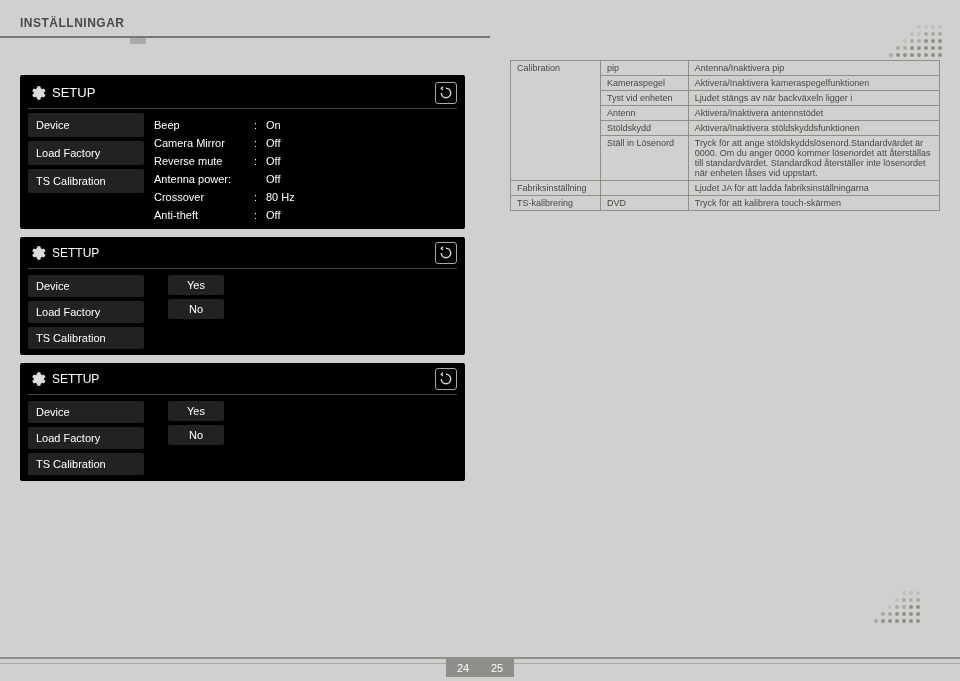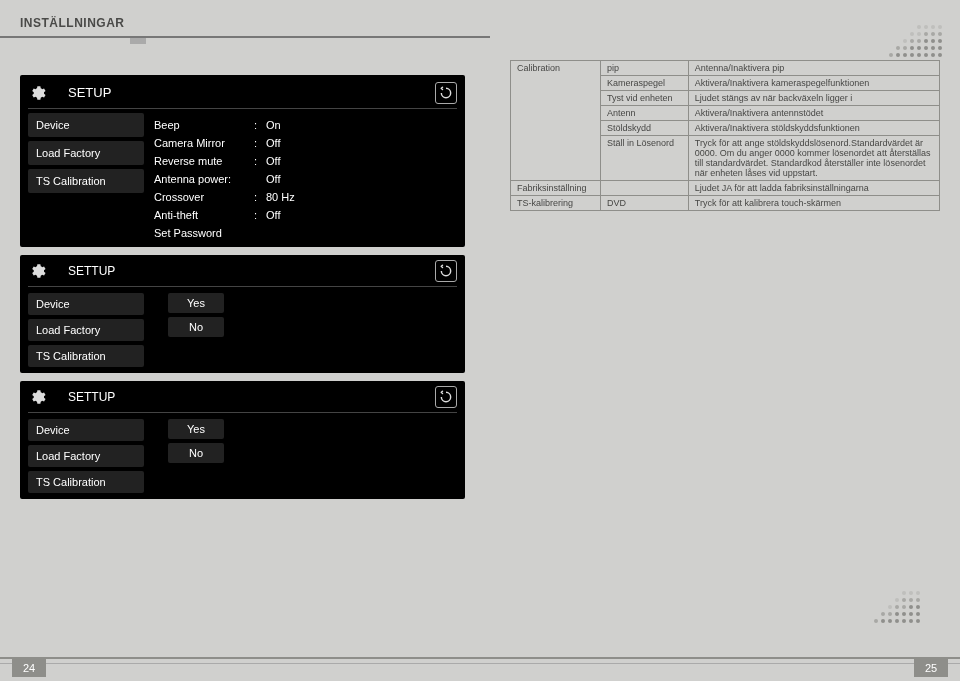--- a/index.html
+++ b/index.html
@@ -57,21 +57,21 @@
     border-radius: 2px;
     padding: 6px 8px 8px 8px;
     margin-bottom: 8px;
     font-size: 11px;
   }
   .setup-header {
     display: flex; align-items: center; justify-content: space-between;
     border-bottom: 1px solid #444; padding-bottom: 4px; margin-bottom: 4px;
     height: 28px;
   }
-  .setup-header-left { display:flex; align-items:center; gap:22px; }
+  .setup-header-left { display:flex; align-items:center; gap:6px; }
   .gear-icon { width: 18px; height:18px; }
   .setup-title { font-size: 13px; }
   .back-icon { width: 22px; height: 22px; border: 1px solid #aaa; border-radius:3px; display:flex;align-items:center;justify-content:center;}
   .back-svg { width:14px; height:14px; }
   .setup-body { display:flex; }
   .setup-sidebar { width: 116px; display:flex; flex-direction:column; gap:4px; }
   .side-item { background:#222; color:#fff; font-size:11px; padding:6px 8px; border-radius:2px; }
   .setup-main { flex:1; padding-left:10px; }
   .setting-row { display:flex; align-items:flex-end; height:18px; font-size:11px;}
   .setting-label { width:100px;}
@@ -115,21 +115,21 @@
 
   
   .dots-br {
     position: absolute;
     bottom: 55px;
     right: 40px;
   }
   
   .footer-bar {
     position:absolute; bottom:0; left:0; right:0; height:26px;
-    display:flex; justify-content:space-between; align-items:center;
+    display:flex; justify-content:center; align-items:center;
   }
   .page-num-box {
     background:#8e8e8a; color:#fff; font-size:11px; width:34px; height:18px;
     display:flex;align-items:center;justify-content:center;
   }
   .footer-line {
     position:absolute; left:0; right:0; height:2px; background:#8e8e8a;
   }
 </style>
 </head>
@@ -231,23 +231,20 @@
         <div class="setting-row">
             <span class="setting-label">Crossover</span>
             <span class="setting-colon">:</span>
             <span class="setting-value">80 Hz</span>
           </div>
         <div class="setting-row">
             <span class="setting-label">Anti-theft</span>
             <span class="setting-colon">:</span>
             <span class="setting-value">Off</span>
           </div>
-        <div class="setting-row">
-            <span class="setting-label">Set Password</span>
-          </div>
       </div>
     </div>
   </div>
 
   <div class="compact-panel with-header">
     <div class="setup-header">
       <div class="setup-header-left">
         <span class="gear-icon">
           <svg viewBox="0 0 24 24" fill="#ddd">
               <path d="M12 8a4 4 0 100 8 4 4 0 000-8zm9.4 4a7.6 7.6 0 00-.1-1.1l2.1-1.6-2-3.4-2.5 1a7.5 7.5 0 00-1.9-1.1L16.5 3h-4l-.5 2.8a7.5 7.5 0 00-1.9 1.1l-2.5-1-2 3.4 2.1 1.6a7.6 7.6 0 000 2.2L5.6 14.7l2 3.4 2.5-1a7.5 7.5 0 001.9 1.1l.5 2.8h4l.5-2.8a7.5 7.5 0 001.9-1.1l2.5 1 2-3.4-2.1-1.6c.1-.4.1-.7.1-1.1z"></path>

